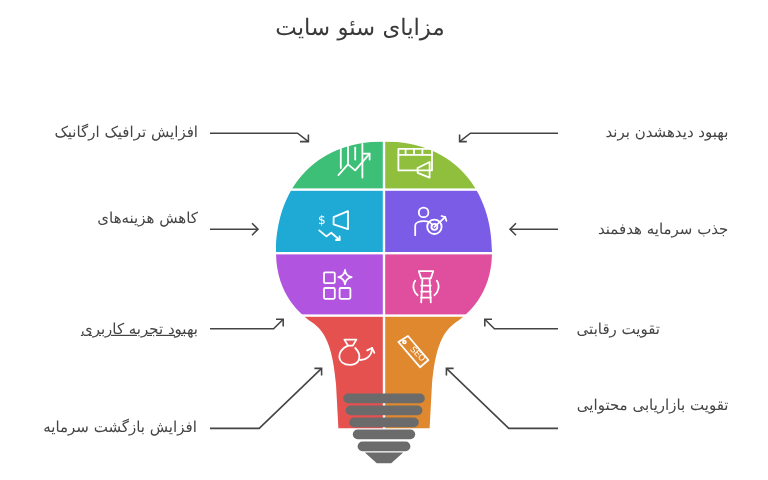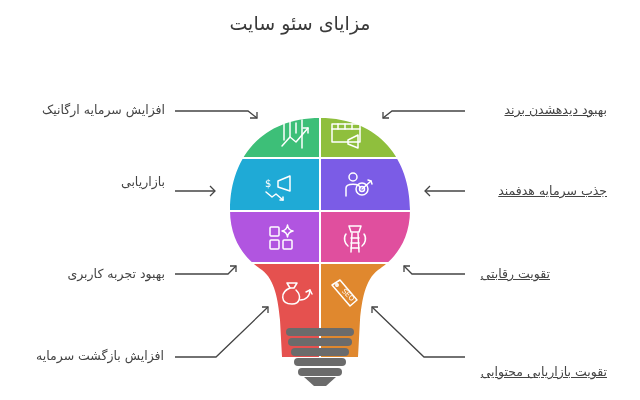--- a/index.html
+++ b/index.html
@@ -1,21 +1,21 @@
 <!DOCTYPE html>
 <html><head>
 <meta charset="utf-8">
 <style>
   html,body{margin:0;padding:0;background:#ffffff;}
   body{width:640px;height:400px;position:relative;overflow:hidden;font-family:"DejaVu Sans",sans-serif;color:#3d3d3d;}
   .title{position:absolute;top:12px;left:0;width:560px;text-align:center;font-size:19px;color:#3a3a3a;direction:rtl;margin-left:20px;}
   svg.main{position:absolute;left:0;top:0;}
   .label{position:absolute;font-size:12.5px;color:#444;direction:rtl;line-height:19px;white-space:nowrap;}
   .label.left{text-align:right;}
-  .label.right{text-align:center;text-decoration:underline;}
+  .label.right{text-align:center;}
 </style>
 </head>
 <body>
 
 <div class="title">مزایای سئو سایت</div>
 
 <svg class="main" width="640" height="400" viewBox="0 0 640 400">
   <defs>
     <clipPath id="bulbclip">
       <path d="M320,118 C260,118 230,160 230,210 C230,245 250,262 262,270 C275,280 278,300 280,320 L282,357 L358,357 L360,320 C362,300 365,280 378,270 C390,262 410,245 410,210 C410,160 380,118 320,118 Z"></path>
@@ -126,23 +126,23 @@
     <polyline points="383,112 383,118 389,118"></polyline>
     <line x1="465" y1="191" x2="425" y2="191"></line>
     <polyline points="430,186 425,191 430,196"></polyline>
     <polyline points="465,274 412,274 404,266"></polyline>
     <polyline points="404,272 404,266 410,266"></polyline>
     <polyline points="465,357 424,357 372,307"></polyline>
     <polyline points="372,313 372,307 378,307"></polyline>
   </g>
 </svg>
 
-<div class="label left" style="right:475px;top:100px;">افزایش سرمایه ارگانیک</div>
+<div class="label left" style="right:475px;top:100px;">افزایش ترافیک ارگانیک</div>
 <div class="label left" style="right:475px;top:172px;">
-  <div>بازاریابی</div>
+  <div>کاهش هزینه‌های</div>
 </div>
-<div class="label left" style="right:475px;top:264px;">بهبود تجربه کاربری</div>
+<div class="label left" style="right:475px;top:264px;text-decoration:underline;">بهبود تجربه کاربری</div>
 <div class="label left" style="right:476px;top:346px;">افزایش بازگشت سرمایه</div>
 
 <div class="label right" style="right:33px;top:100px;">بهبود دیدهشدن برند</div>
 <div class="label right" style="right:33px;top:181px;">جذب سرمایه هدفمند</div>
 <div class="label right" style="right:90px;top:264px;">تقویت رقابتی</div>
-<div class="label right" style="right:33px;top:362px;">تقویت بازاریابی محتوایی</div>
+<div class="label right" style="right:33px;top:328px;">تقویت بازاریابی محتوایی</div>
 
 </body></html>

